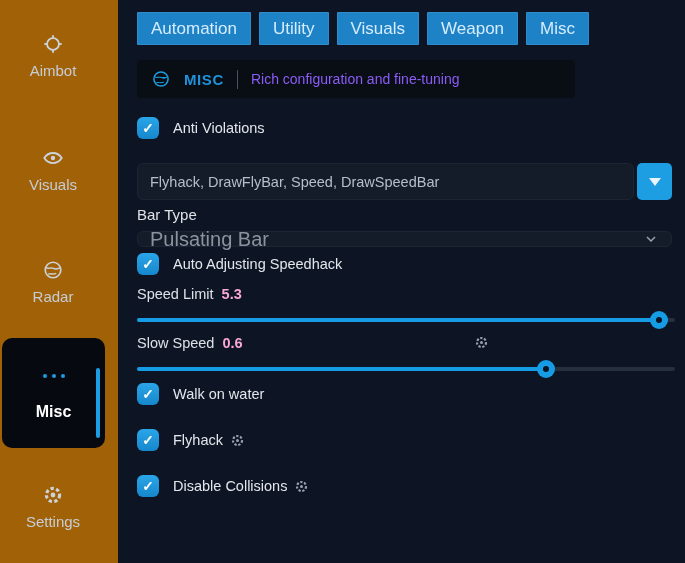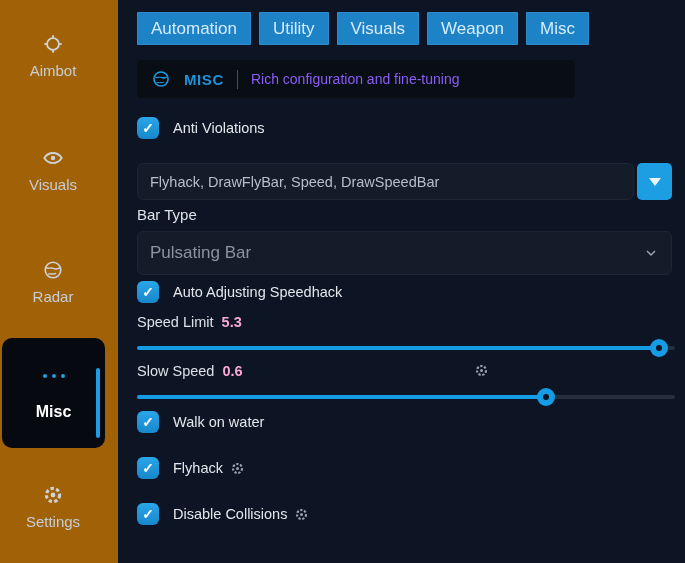--- a/index.html
+++ b/index.html
@@ -57,23 +57,23 @@
     flex:1; background:#141c2a; border:1px solid #1c2533; border-radius:6px;
     display:flex; align-items:center; padding:0 12px; color:#b6bec9; font-size:14.5px;
     box-sizing:border-box; cursor:pointer;
   }
   .select-btn {
     width:35px; background:#1d9ee2; border:none; border-radius:5px;
     display:flex; align-items:center; justify-content:center; cursor:pointer;
   }
   .field-label { margin-top:6px; font-size:15px; color:#dfe3e8; height:16px; }
   .dropdown {
-    margin-top:9px; width:535px; height:44px; background:#141c2a; border:1px solid #1c2533;
+    margin-top:9px; width:535px; height:16px; background:#141c2a; border:1px solid #1c2533;
     border-radius:6px; display:flex; align-items:center; justify-content:space-between;
-    padding:0 12px; box-sizing:border-box; color:#8b939f; font-size:17px; cursor:pointer;
+    padding:0 12px; box-sizing:border-box; color:#8b939f; font-size:20px; cursor:pointer;
   }
   
   .slider-group { margin-top:5px; }
   .slider-group.first { margin-top:9px; }
   .slider-label-row {
     position:relative; height:18px; display:flex; align-items:center; gap:8px;
     font-size:14.5px; color:#dde2e8;
   }
   .slider-value { color:#f9a8d4; font-weight:bold; }
   .row-gear { position:absolute; left:337px; top:1px; cursor:pointer; }

